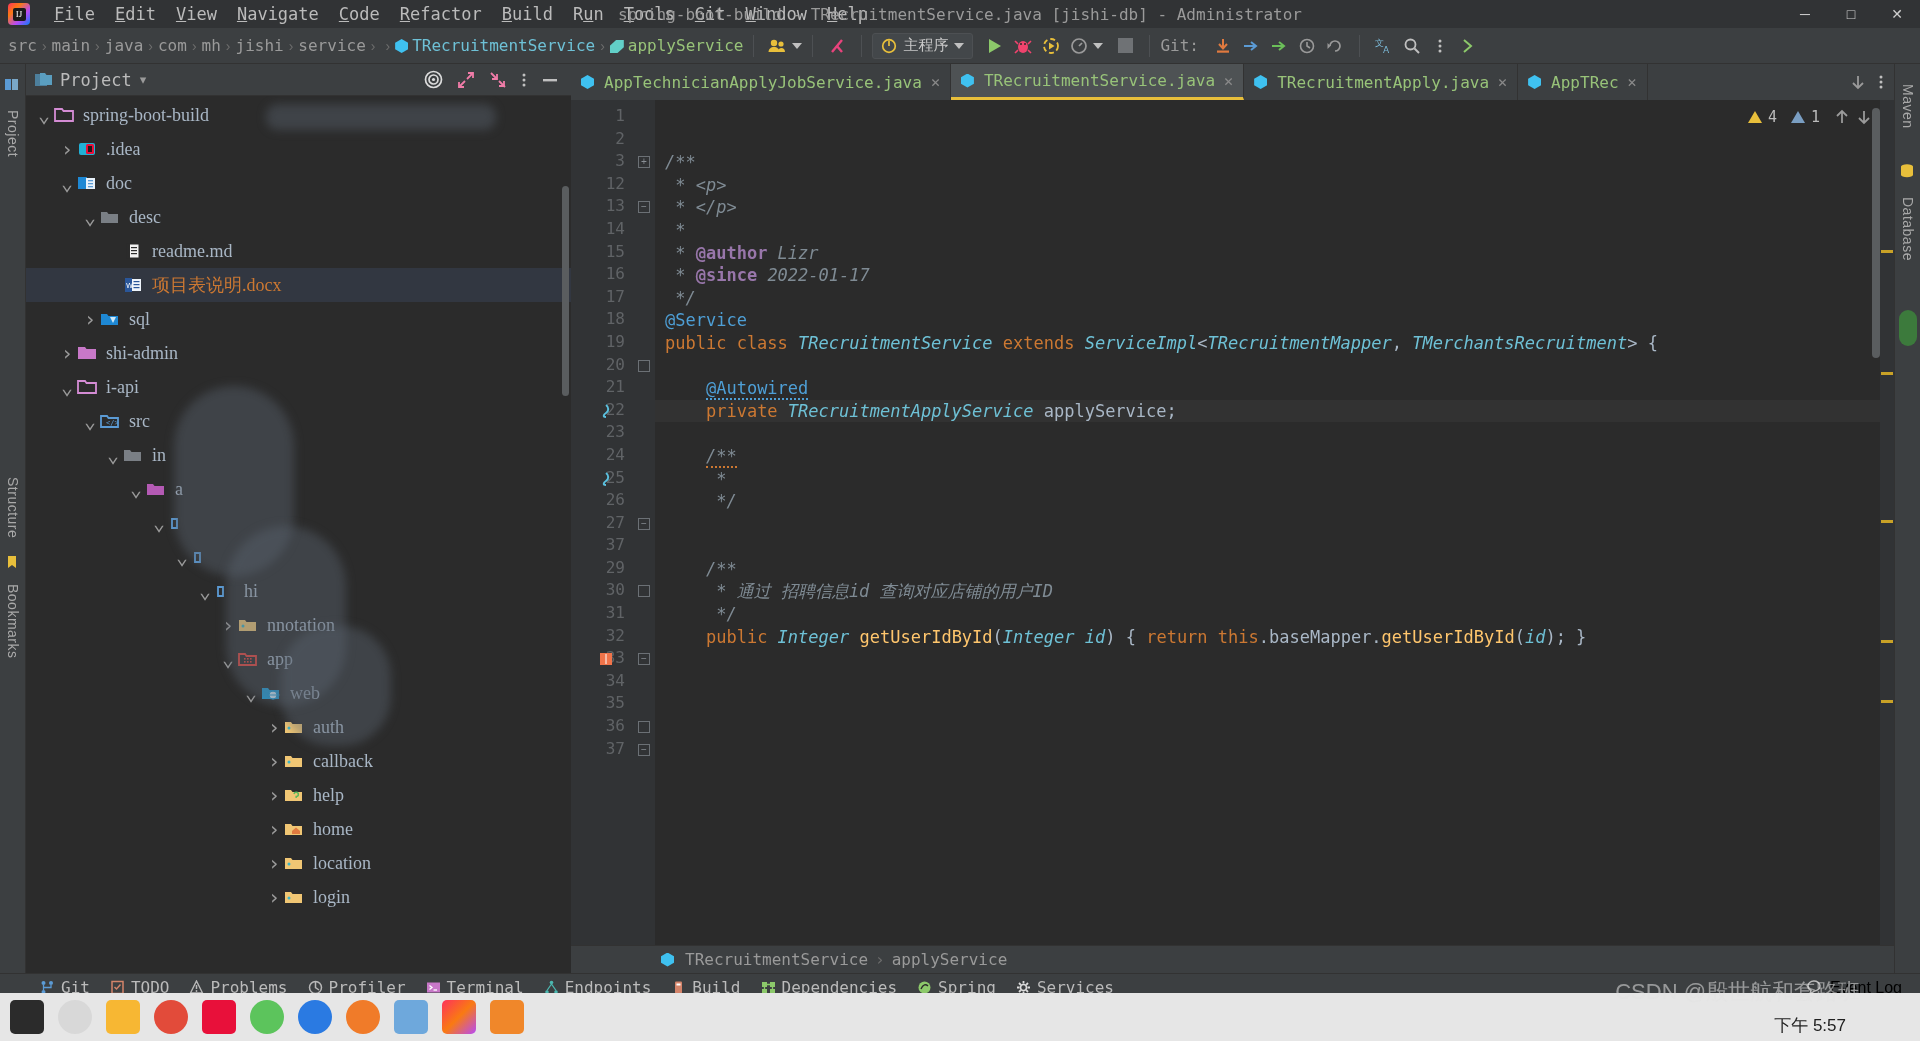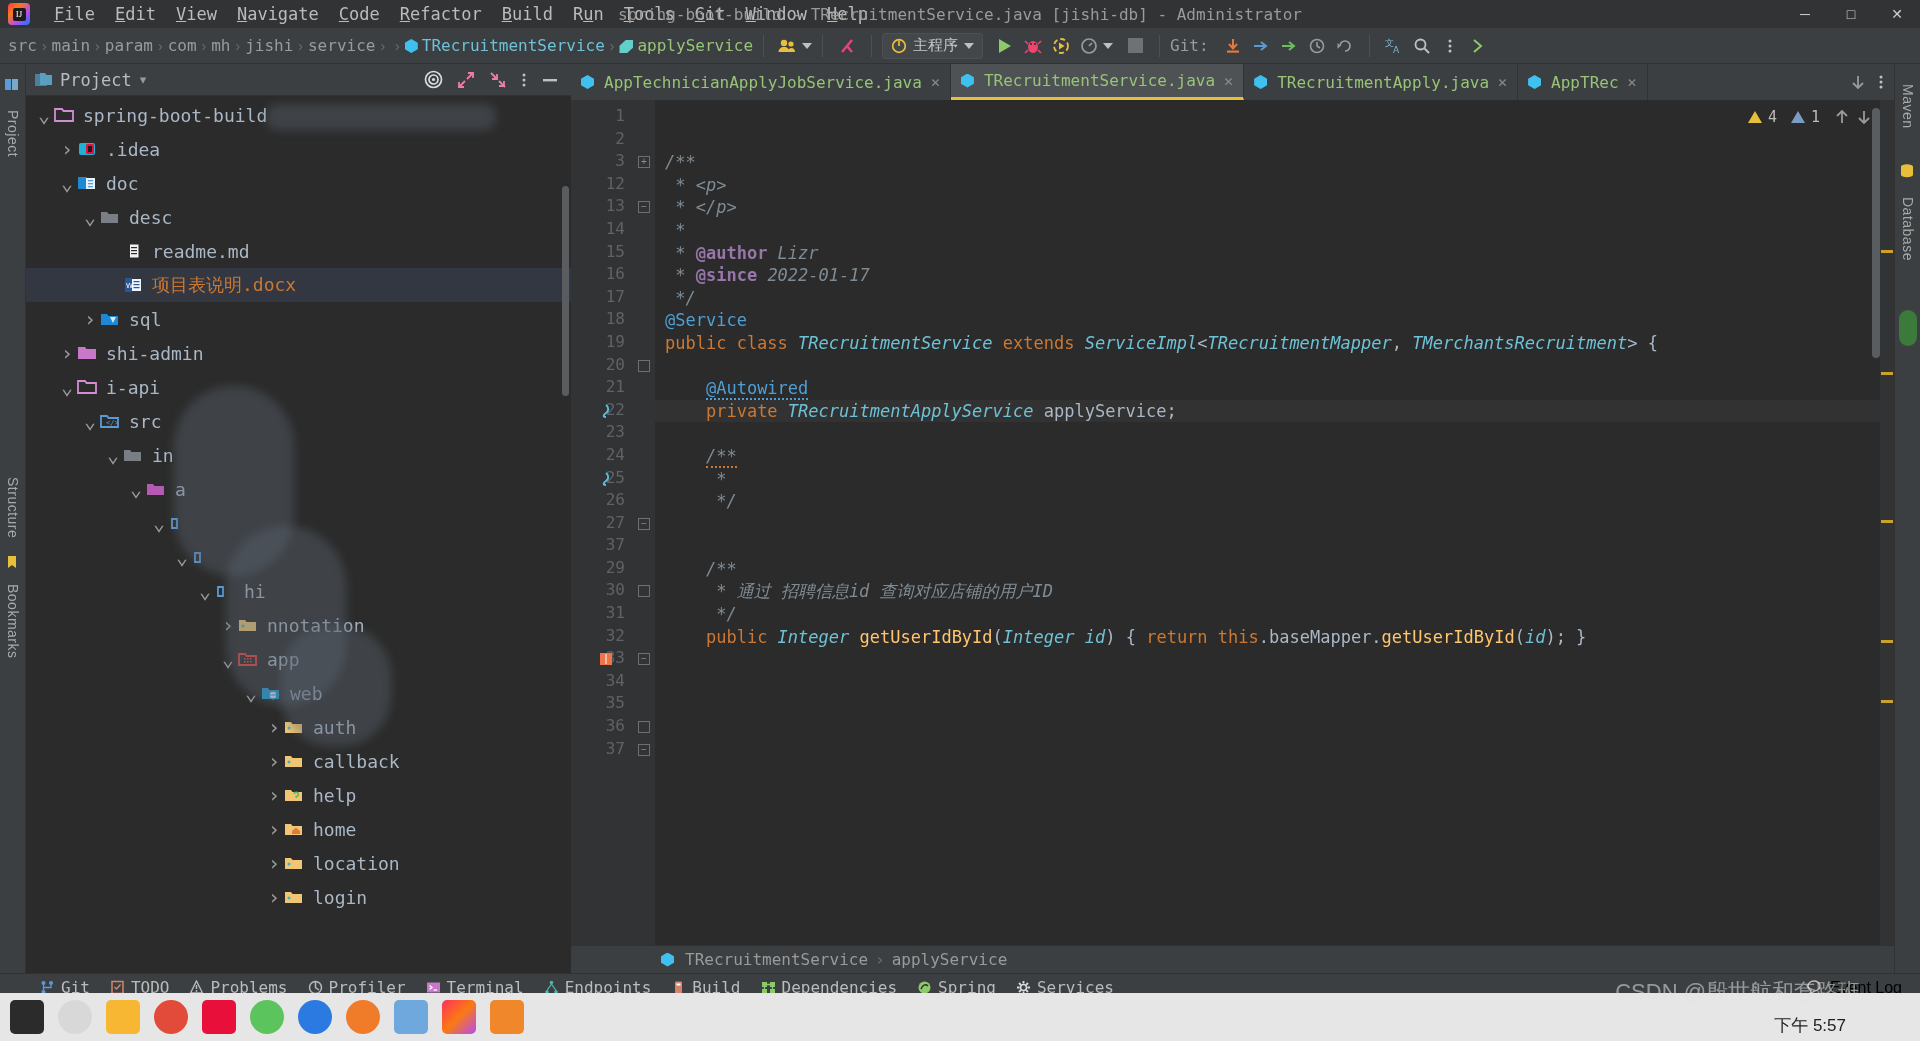--- a/index.html
+++ b/index.html
@@ -96,21 +96,21 @@
     background: #3c3f41; border-bottom: 1px solid #323232;
   }
   .pp-title { color: #bbbbbb; font-size: 17px; margin-left: 6px; font-family:"DejaVu Sans Mono",monospace;}
   .pp-header-actions { margin-left: auto; display:flex; align-items:center; gap: 14px; padding-right: 4px;}
   .pp-tree { flex: 1; background: #2b2b2b; overflow: hidden; position: relative; padding-top: 2px;}
   .trow { height: 34px; display: flex; align-items: center; font-size: 18px; color: #a9b7c6;
           font-family:"DejaVu Sans Mono", monospace; white-space: nowrap; }
   .trow.sel { background: #323741; }
   .twisty { width: 20px; text-align: center; color: #9a9a9a; font-size: 13px; flex: none; }
   .ticon { width: 22px; height: 18px; margin-right: 7px; flex: none; }
-  .tlabel { overflow: hidden; }
+  .tlabel { overflow: hidden; font-family: Liberation Serif, serif; }
   .tlabel.orange { color: #cc7832; }
   .blur {
     position: absolute; background: rgba(90,100,112,.42);
     filter: blur(5px); border-radius: 12px; pointer-events: none;
   }
   .pp-scroll {
     position: absolute; right: 2px; top: 90px; width: 7px; height: 210px;
     background: #5a5d5f; border-radius: 4px;
   }
 
@@ -234,21 +234,21 @@
     <div class="win-btn close">✕</div>
   </div>
 </div>
 
 <div class="navbar">
   <div id="crumbs" style="display:flex;align-items:center">
       <span class="crumb">src</span>
       <span class="crumb-sep">›</span>
       <span class="crumb">main</span>
       <span class="crumb-sep">›</span>
-      <span class="crumb">param</span>
+      <span class="crumb">java</span>
       <span class="crumb-sep">›</span>
       <span class="crumb">com</span>
       <span class="crumb-sep">›</span>
       <span class="crumb">mh</span>
       <span class="crumb-sep">›</span>
       <span class="crumb">jishi</span>
       <span class="crumb-sep">›</span>
       <span class="crumb">service</span>
       <span class="crumb-sep">›</span>
     </div>

